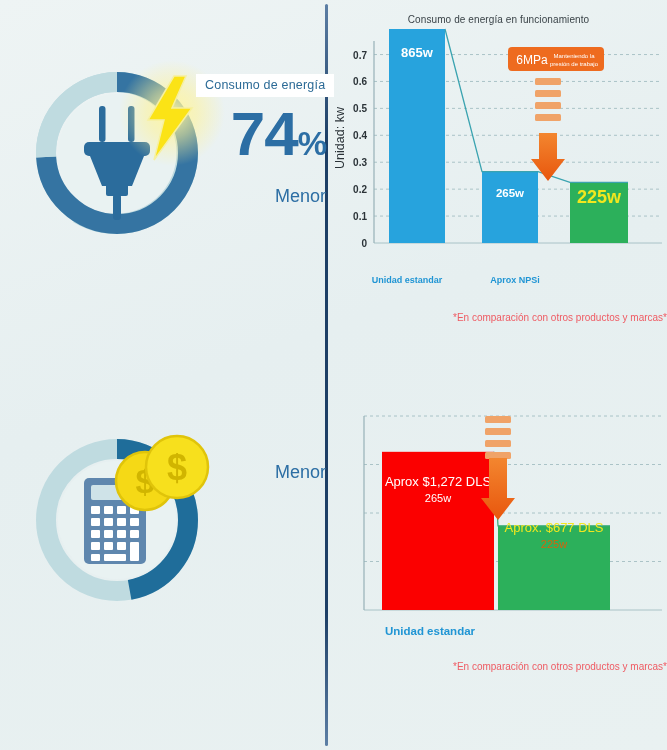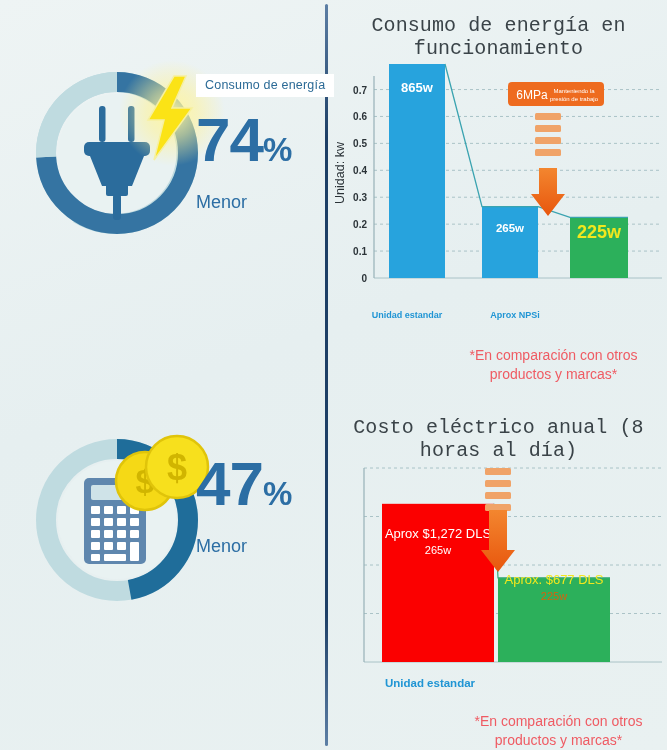--- a/index.html
+++ b/index.html
@@ -41,35 +41,35 @@
     left: 95px; top: 0px;
     width: 110px; height: 110px;
     background: radial-gradient(circle at 50% 50%, rgba(255,246,160,0.95) 0%, rgba(255,243,150,0.55) 32%, rgba(230,240,235,0.0) 68%);
     pointer-events: none;
   }
 
   .stat-block {
     position: absolute;
     left: 196px; top: 26px;
     width: 130px;
-    text-align: left;
+    text-align: right;
   }
   .stat-tag {
     display: inline-block;
     padding: 4px 9px 5px 9px;
     font-size: 12.5px;
     color: #2b6a96;
     letter-spacing: .2px;
     white-space: nowrap;
   }
   .stat-tag.white { background: #ffffff; }
   .stat-tag.blue  { background: #bdd7e6; color: #f2fafd; }
 
   .stat-num {
-    margin-top: 12px;
+    margin-top: 6px;
     font-size: 62px;
     font-weight: bold;
     color: #2c6ea4;
     line-height: 1;
     letter-spacing: -1px;
     white-space: nowrap;
   }
   .stat-num .pct { font-size: 33px; font-weight: bold; letter-spacing: -1px; }
   .stat-sub {
     margin-top: 22px;
@@ -78,33 +78,32 @@
     line-height: 1;
   }
 
   
   .chart-panel { position: absolute; left: 330px; width: 337px; }
   #chart-energy { top: 8px;   height: 340px; }
   #chart-cost   { top: 410px; height: 300px; }
 
   .chart-title {
     text-align: center;
-    font-size: 20px;
+    font-size: 10px;
     color: #3a4348;
     padding: 6px 4px 0 4px;
     letter-spacing: .1px;
-    font-family: Liberation Mono, monospace;
   }
   .plot { position: relative; }
   .plot svg { display: block; }
 
   .footnote {
-    text-align: center;
+    text-align: right;
     color: #ef5b63;
-    font-size: 14px;
+    font-size: 10px;
     line-height: 1.35;
   }
   .footnote.n1 { margin-top: 6px; padding-left: 110px; }
   .footnote.n2 { margin-top: 1px; padding-left: 120px; }
 
   .axis-labels {
     position: relative;
     height: 30px;
     font-size: 9px;
     font-weight: bold;
@@ -191,21 +190,20 @@
         </g>
       </svg>
       <svg width="110" height="90" style="position:absolute;left:85px;top:4px;">
         <circle cx="38" cy="52" r="29" fill="#f5d916" stroke="#e0c40a" stroke-width="2.5"></circle>
         <text x="38" y="64" font-size="34" font-weight="bold" fill="#d1b500" text-anchor="middle" font-family="Liberation Sans, sans-serif">$</text>
         <circle cx="70" cy="38" r="31" fill="#f7e01d" stroke="#e0c40a" stroke-width="2.5"></circle>
         <text x="70" y="51" font-size="36" font-weight="bold" fill="#d1b500" text-anchor="middle" font-family="Liberation Sans, sans-serif">$</text>
       </svg>
     </div>
     <div class="stat-block">
-      <div class="stat-num"><span>47</span><span class="pct">%</span></div>
       <div class="stat-sub">Menor</div>
     </div>
   </div>
 
   <div class="chart-panel" id="chart-energy">
     <div class="chart-title">Consumo de energía en funcionamiento</div>
     <div class="plot">
       <svg id="svg-chart1" width="337" height="250" viewBox="0 0 337 250">
           <line x1="44" y1="218" x2="332" y2="218" stroke="#9bb7bd" stroke-width="0.8" stroke-dasharray="0"></line>
           <text x="37" y="222" text-anchor="end" font-size="10" font-weight="bold" fill="#2b3338" font-family="Liberation Sans, sans-serif">0</text>
@@ -252,21 +250,20 @@
         </svg>
     </div>
     <div class="axis-labels">
       <div class="axis-lab lab-blue" style="left:22px; width:110px;">Unidad estandar</div>
       <div class="axis-lab lab-blue" style="left:140px; width:90px;">Aprox NPSi</div>
     </div>
     <div class="footnote n1">*En comparación con otros productos y marcas*</div>
   </div>
 
   <div class="chart-panel" id="chart-cost">
-    <div class="chart-title">Costo eléctrico anual (8 horas al día)</div>
     <div class="plot">
       <svg id="svg-chart2" width="337" height="215" viewBox="0 0 337 215">
           <line x1="34" y1="200" x2="332" y2="200" stroke="#9bb7bd" stroke-width="0.8" stroke-dasharray="0"></line>
           <line x1="34" y1="151.5" x2="332" y2="151.5" stroke="#9bb7bd" stroke-width="0.8" stroke-dasharray="3,3"></line>
           <line x1="34" y1="103" x2="332" y2="103" stroke="#9bb7bd" stroke-width="0.8" stroke-dasharray="3,3"></line>
           <line x1="34" y1="54.5" x2="332" y2="54.5" stroke="#9bb7bd" stroke-width="0.8" stroke-dasharray="3,3"></line>
           <line x1="34" y1="6" x2="332" y2="6" stroke="#9bb7bd" stroke-width="0.8" stroke-dasharray="3,3"></line>
           <line x1="34" y1="6" x2="34" y2="200" stroke="#97b1b7" stroke-width="1.2"></line>
           <rect x="52" y="41.81538461538463" width="112" height="158.18461538461537" fill="#fb0000"></rect>
           <rect x="168" y="115.80897435897435" width="112" height="84.19102564102565" fill="#2cb05b"></rect>

